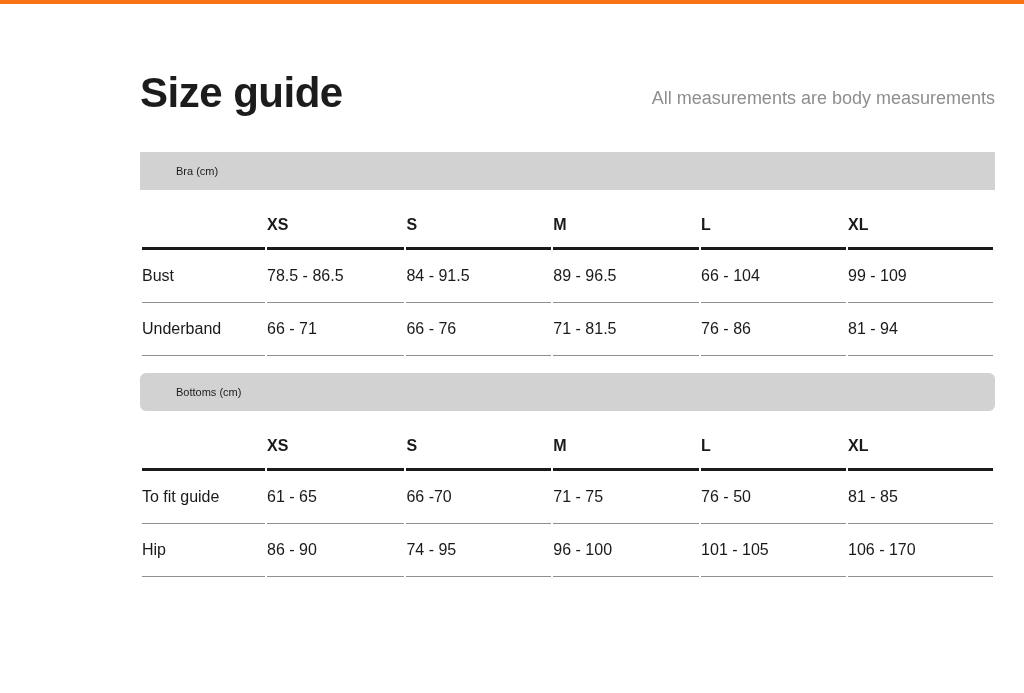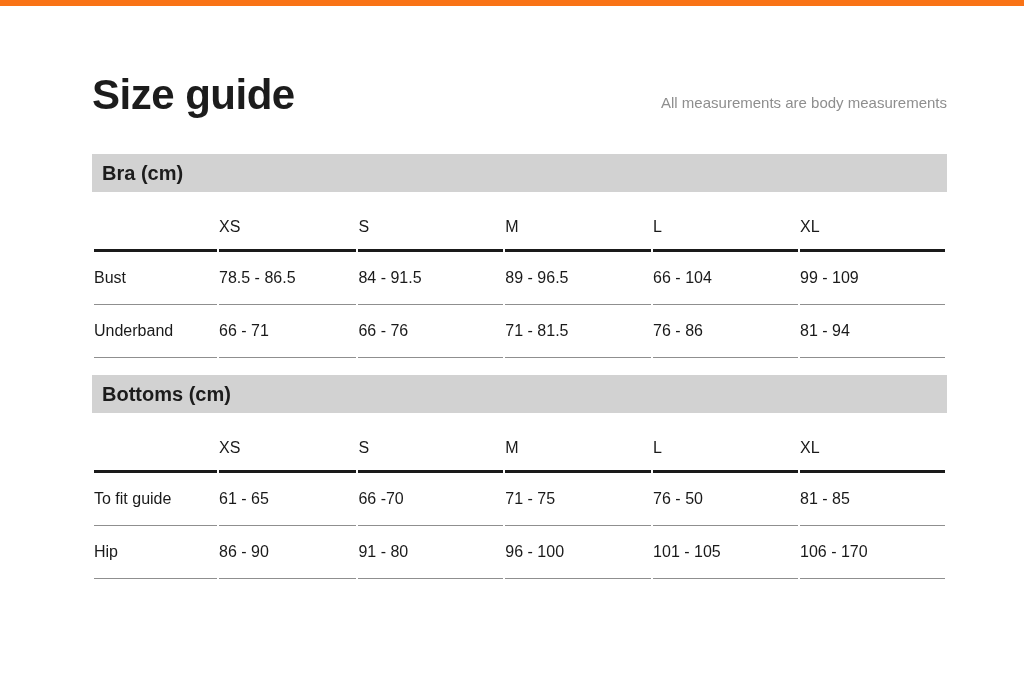--- a/index.html
+++ b/index.html
@@ -6,22 +6,23 @@
   html, body {
     width: 1024px;
     background: #ffffff;
     font-family: "Liberation Sans", "DejaVu Sans", sans-serif;
     color: #1a1a1a;
   }
   .page {
     width: 1024px;
     height: 693px;
     background: #ffffff;
-    border-top: 6px solid #f97316;
+    border-top: 4px solid #f97316;
     overflow: hidden;
+    padding-left: 48px;
   }
   .content {
     width: 855px;
     margin-left: 92px;
     padding-top: 66px;
   }
   
   .title-row {
     display: flex;
     justify-content: space-between;
@@ -29,69 +30,70 @@
     margin-bottom: 36px;
   }
   .page-title {
     font-size: 42px;
     font-weight: 800;
     letter-spacing: -0.5px;
     line-height: 1.1;
     color: #1c1c1c;
   }
   .page-subtitle {
-    font-size: 15px;
+    font-size: 18px;
     color: #8e8e8e;
     margin-bottom: 7px;
   }
   
   .section-bar {
     background: #d2d2d2;
     height: 38px;
     display: flex;
     align-items: center;
     padding-left: 10px;
   }
   .section-bar .bar-label {
-    font-size: 20px;
-    font-weight: 700;
+    font-size: 11px;
+    font-weight: 400;
     color: #1c1c1c;
+    margin-left: 26px;
   }
   
   table.size-table {
     width: 100%;
     table-layout: fixed;
     border-collapse: separate;
     border-spacing: 2px 0;
   }
   col.c-label { width: 14.6%; }
   col.c-xs    { width: 16.3%; }
   col.c-s     { width: 17.2%; }
   col.c-m     { width: 17.3%; }
   col.c-l     { width: 17.2%; }
   col.c-xl    { width: 17.2%; }
   th, td {
     text-align: left;
     font-size: 16px;
     vertical-align: top;
   }
   th {
-    font-weight: 400;
+    font-weight: 700;
     padding: 26px 0 13px 0;
     border-bottom: 3px solid #1a1a1a;
   }
   td {
     padding: 13px 4px 13px 0;
     line-height: 26px;
     white-space: pre-line;
     border-bottom: 1px solid #8f8f8f;
   }
   td.row-label { font-weight: 400; padding-right: 0; }
   tr.no-border td { border-bottom: none; padding-bottom: 14px; }
-  .section-bottoms { margin-top: 17px; }
+  .section-bottoms { margin-top: 17px; border-radius: 6px; }
 </style>
 </head>
 <body>
 
 <div class="page">
   <div class="content">
 
     <div class="title-row">
       <h1 class="page-title">Size guide</h1>
       <div class="page-subtitle">All measurements are body measurements</div>
@@ -162,21 +164,21 @@
         <td class="row-label">To fit guide</td>
         <td>61 - 65</td>
         <td>66 -70</td>
         <td>71 - 75</td>
         <td>76 - 50</td>
         <td>81 - 85</td>
       </tr>
       <tr>
         <td class="row-label">Hip</td>
         <td>86 - 90</td>
-        <td>91 - 80</td>
+        <td>74 - 95</td>
         <td>96 - 100</td>
         <td>101 - 105</td>
         <td>106 - 170</td>
       </tr>
     </tbody>
       </table>
 
   </div>
 </div>
 

